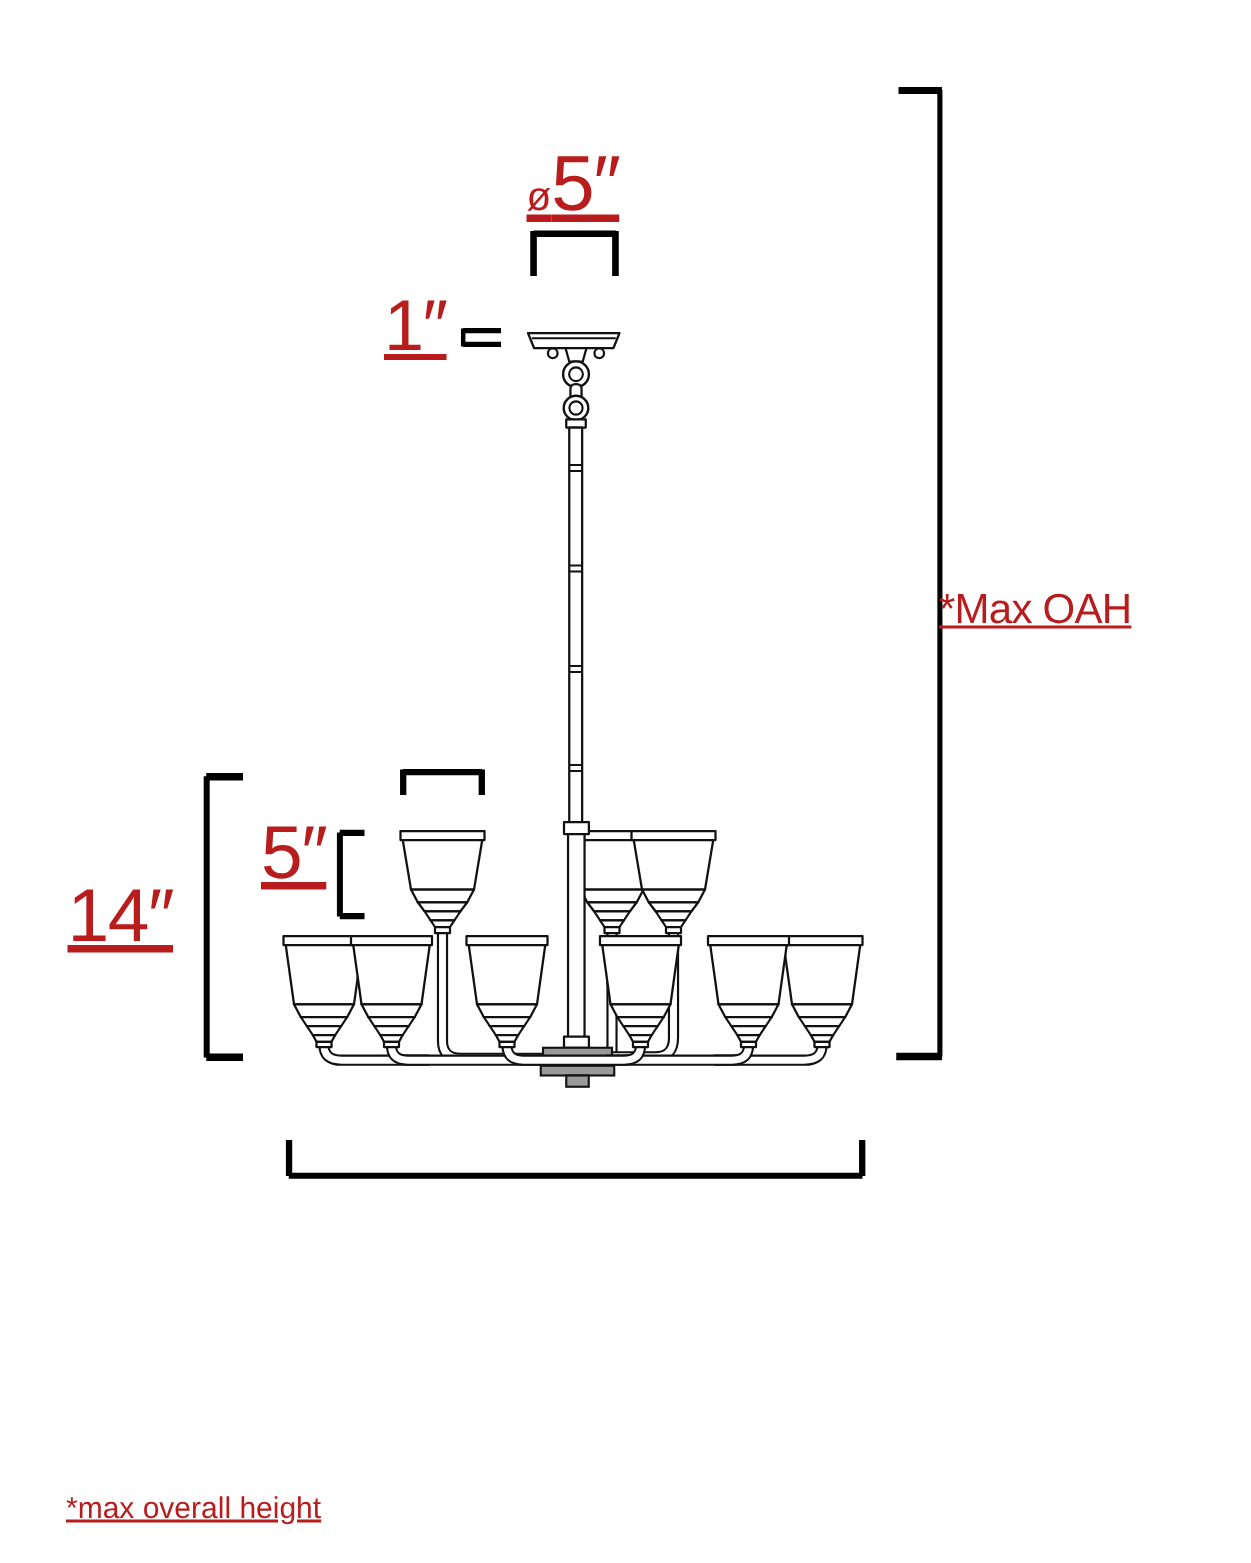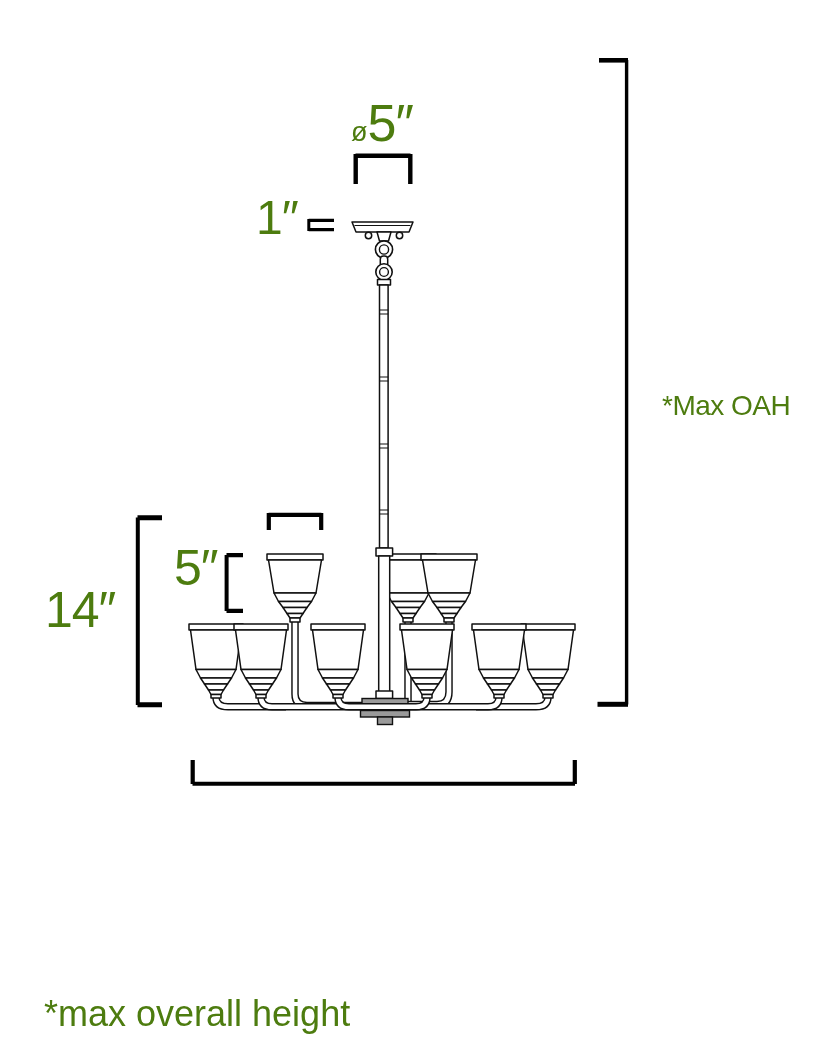--- a/index.html
+++ b/index.html
@@ -7,21 +7,21 @@
     position:relative;width:834px;height:1042px;background:#ffffff;overflow:hidden;
     font-family:"Liberation Sans","DejaVu Sans",sans-serif;color:#1a1a1a;
   }
   svg.drawing{position:absolute;left:0;top:0;}
   .ln{fill:#ffffff;stroke:#111111;stroke-width:1.5;stroke-linejoin:round;}
   .thin{stroke:#111111;stroke-width:1.2;fill:none;}
   .po{stroke:#111111;stroke-width:7.5;fill:none;}
   .pi{stroke:#ffffff;stroke-width:4.6;fill:none;}
   .gray{fill:#9a9a9a;stroke:#111111;stroke-width:1.4;}
   .brk{stroke:#000000;fill:none;stroke-linecap:butt;}
-  .lbl{position:absolute;line-height:1;white-space:nowrap;letter-spacing:-1px;color:#4d7c0f;}
+  .lbl{position:absolute;line-height:1;white-space:nowrap;letter-spacing:-1px;color:#b91c1c;text-decoration:underline;}
   .lbl .dia{font-size:0.52em;letter-spacing:0;}
   .note{letter-spacing:-0.5px;}
 </style>
 </head>
 <body>
 
 <div class="canvas">
 
   <svg class="drawing" width="834" height="1042" viewBox="0 0 834 1042">
     <defs>
@@ -154,31 +154,31 @@
   </svg>
 
   <div class="lbl" style="left:351px;top:97px;font-size:52px;">
     <span class="dia">ø</span><span>5″</span>
   </div>
 
   <div class="lbl" style="left:256px;top:194px;font-size:48px;">
     <span>1″</span>
   </div>
 
-  <div class="lbl note" style="left:662px;top:392px;font-size:28px;">
+  <div class="lbl note" style="left:626px;top:392px;font-size:28px;">
     <span>*Max OAH</span>
   </div>
 
 
   <div class="lbl" style="left:174px;top:543px;font-size:50px;">
     <span>5″</span>
   </div>
 
   <div class="lbl" style="left:45px;top:585px;font-size:50px;">
     <span>14″</span>
   </div>
 
 
-  <div class="lbl note" style="left:44px;top:996px;font-size:36px;letter-spacing:0;">
+  <div class="lbl note" style="left:44px;top:996px;font-size:20px;letter-spacing:0;">
     <span>*max overall height</span>
   </div>
 
 </div>
 
 </body></html>

